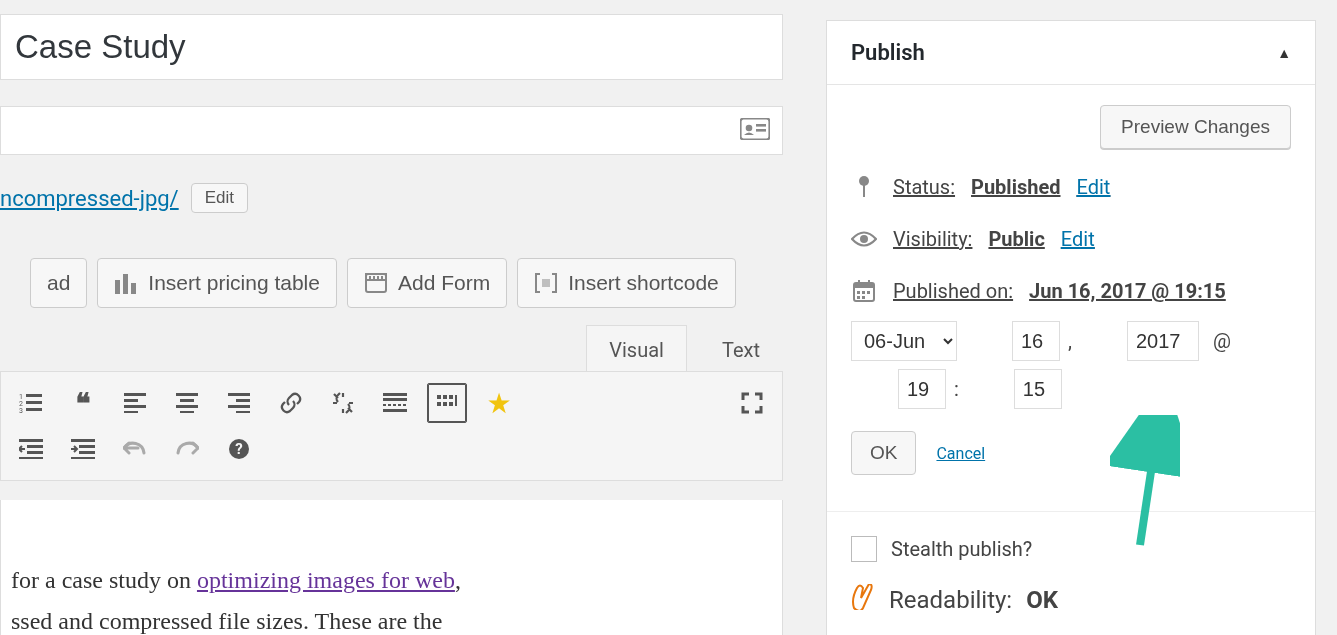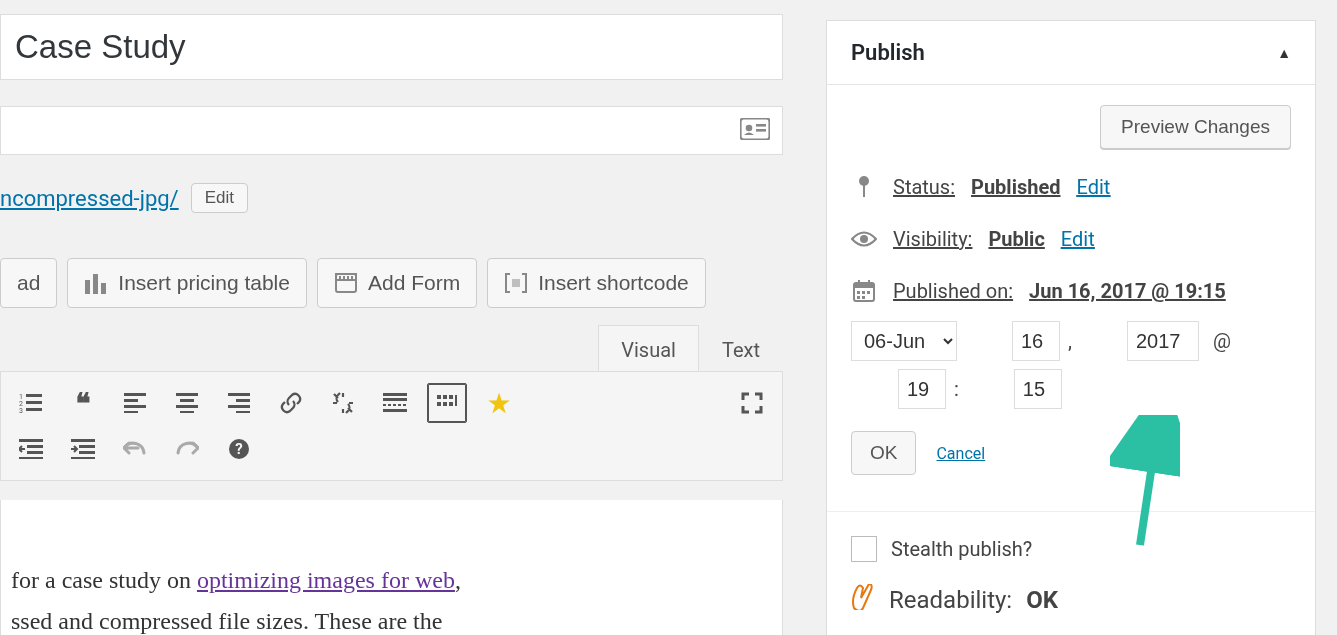--- a/index.html
+++ b/index.html
@@ -79,20 +79,21 @@
     cursor: pointer;
   }
   .toolbar-row {
     position: absolute;
     left: 0;
     top: 258px;
     width: 783px;
     display: flex;
     gap: 10px;
     flex-wrap: wrap;
+    padding-left: 30px;
   }
   .tool-btn {
     display: inline-flex;
     align-items: center;
     gap: 10px;
     border: 1px solid #ccc;
     background: #f7f7f7;
     border-radius: 4px;
     padding: 8px 16px;
     height: 50px;
@@ -103,21 +104,21 @@
   .tool-icon { color: #888; display:inline-flex; }
   .tabs-row {
     position: absolute;
     left: 0;
     top: 320px;
     width: 783px;
     height: 55px;
     display: flex;
     justify-content: flex-end;
     align-items: flex-end;
-    gap: 0;
+    gap: 12px;
   }
   .tab {
     padding: 12px 22px;
     font-size: 20px;
     color: #666;
     cursor: pointer;
     border: 1px solid transparent;
   }
   .tab.active {
     background: #f5f5f5;

